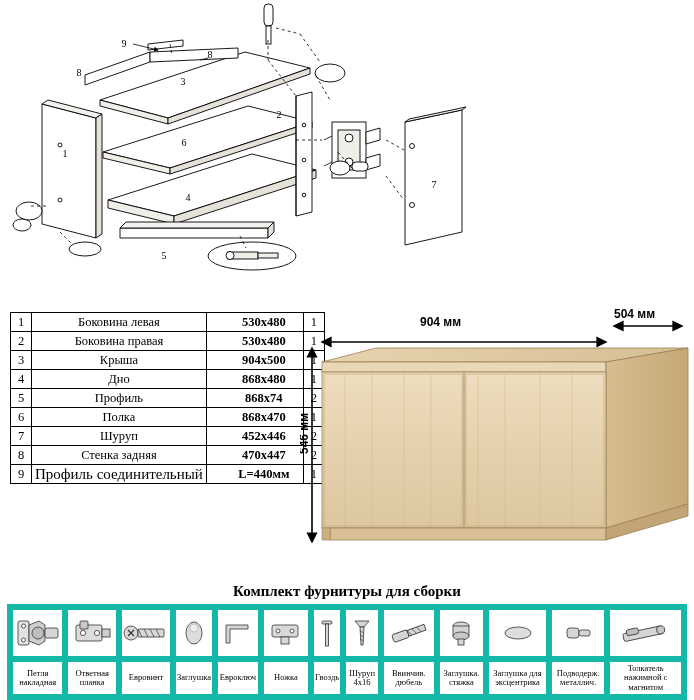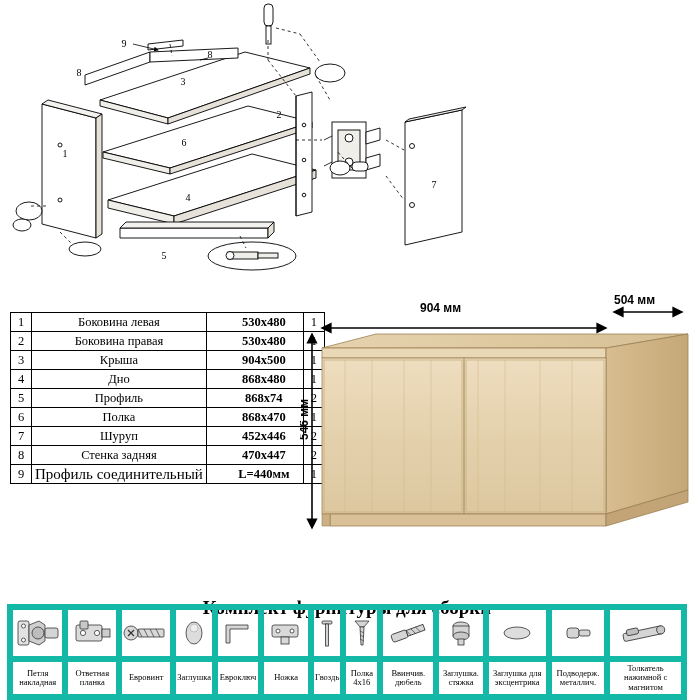--- a/index.html
+++ b/index.html
@@ -37,33 +37,33 @@
     white-space:nowrap;
   }
   table.parts td.num{width:14px;text-align:center;}
   table.parts td.name{width:150px;text-align:center;}
   table.parts td.size{width:72px;text-align:center;font-weight:bold;padding-left:21px;}
   table.parts td.qty{width:14px;text-align:center;}
   td.small{font-size:15px;}
 
   
   .cabinet{
-    position:absolute;left:300px;top:290px;width:390px;height:265px;text-decoration:underline;
+    position:absolute;left:300px;top:304px;width:390px;height:265px;text-decoration:underline;
   }
 
   .dim-text{
     font-family:"Liberation Sans", sans-serif;
     font-weight:bold;font-size:12px;
   }
 
   
   .hw-title{
-    position:absolute;left:0;right:0;top:597px;
+    position:absolute;left:0;right:0;top:583px;
     text-align:center;
-    font-size:19px;
+    font-size:15px;
     font-weight:bold;
     font-family:"Liberation Serif", serif;
   }
   table.hw{
     position:absolute;
     left:7px;top:604px;
     border-collapse:collapse;
     width:680px;
     font-family:"Liberation Serif", serif;
   }
@@ -439,21 +439,21 @@
     </td>
   </tr>
   <tr class="names">
     <td>Петля накладная</td>
     <td>Ответная планка</td>
     <td>Евровинт</td>
     <td>Заглушка</td>
     <td>Евроключ</td>
     <td>Ножка</td>
     <td>Гвоздь</td>
-    <td>Полка 4х16</td>
+    <td>Шуруп 4х16</td>
     <td>Ввинчив. дюбель</td>
     <td>Заглушка. стяжка</td>
     <td>Заглушка для эксцентрика</td>
     <td>Подводерж. металлич.</td>
     <td>Толкатель нажимной с магнитом</td>
   </tr>
   <tr class="qty">
     <td>4</td>
     <td>4</td>
     <td>8</td>

